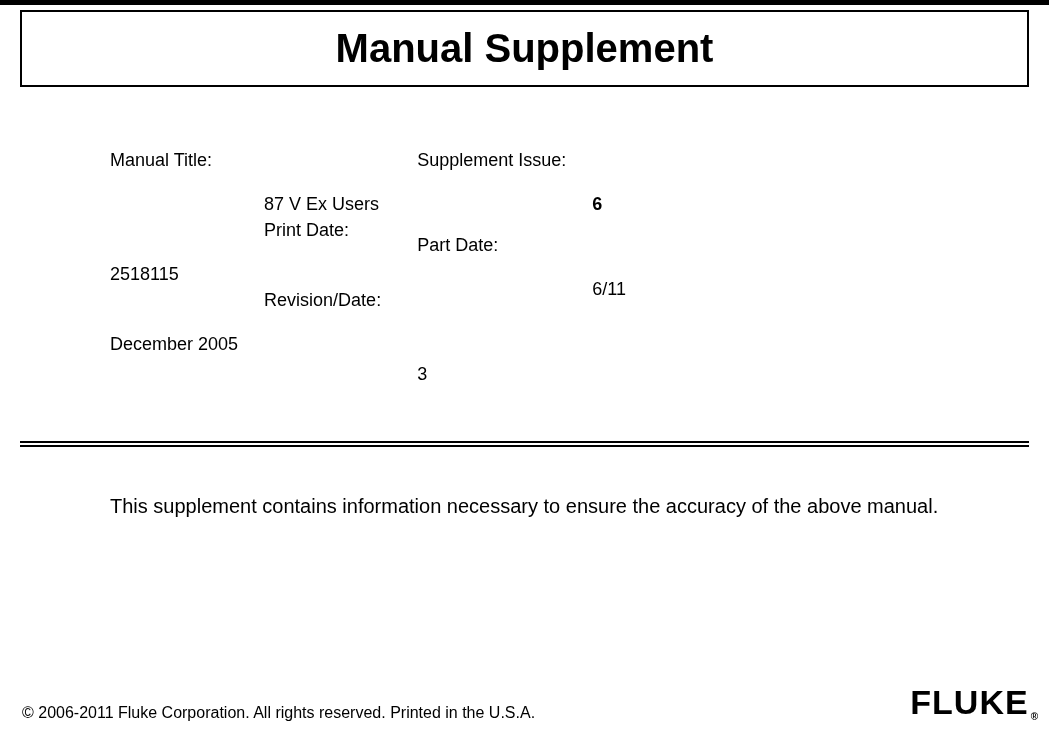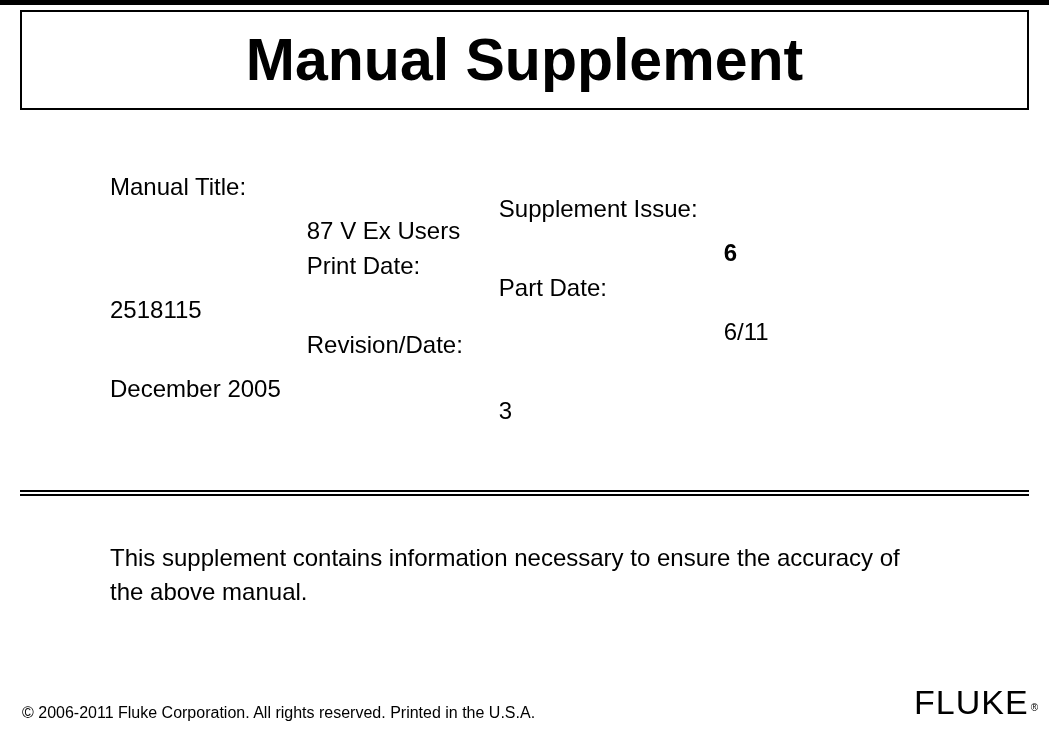--- a/index.html
+++ b/index.html
@@ -11,66 +11,65 @@
       color: #000;
       position: relative;
     }
     .title-box {
       border: 2.5px solid #000;
       margin: 5px 20px 0 20px;
       text-align: center;
       padding: 14px 0 14px 0;
     }
     .title-box h1 {
-      font-size: 59px;
+      font-size: 40px;
       font-weight: bold;
     }
     .info-block {
       margin: 60px 110px 0 110px;
       display: flex;
       gap: 36px;
-      font-size: 24px;
+      font-size: 18px;
       line-height: 1.45;
-      align-items: center;
     }
     .info-col {
       display: grid;
       grid-template-columns: auto auto;
       column-gap: 26px;
     }
     .info-label { white-space: nowrap; }
     .info-value { white-space: nowrap; margin-top: 44px; }
     .bold { font-weight: bold; }
     .divider {
       margin: 40px 20px 0 20px;
       border-top: 2.5px solid #000;
       border-bottom: 2.5px solid #000;
       height: 6px;
     }
     .body-text {
       margin: 45px 110px 0 110px;
-      font-size: 24px;
+      font-size: 20px;
       line-height: 1.4;
     }
     .footer {
       position: absolute;
       bottom: 12px;
       left: 22px;
       right: 10px;
       display: flex;
       justify-content: space-between;
       align-items: flex-end;
       font-size: 16px;
     }
     .logo {
       font-size: 34px;
-      font-weight: 400;
+      font-weight: 700;
       letter-spacing: 1px;
       display: flex;
-      align-items: center;
+      align-items: flex-end;
     }
     .logo-reg {
       font-size: 10px;
       margin-top: 10px;
       margin-left: 2px;
     }
     .top-bar {
       height: 5px;
       background: #000;
       margin: 0;

